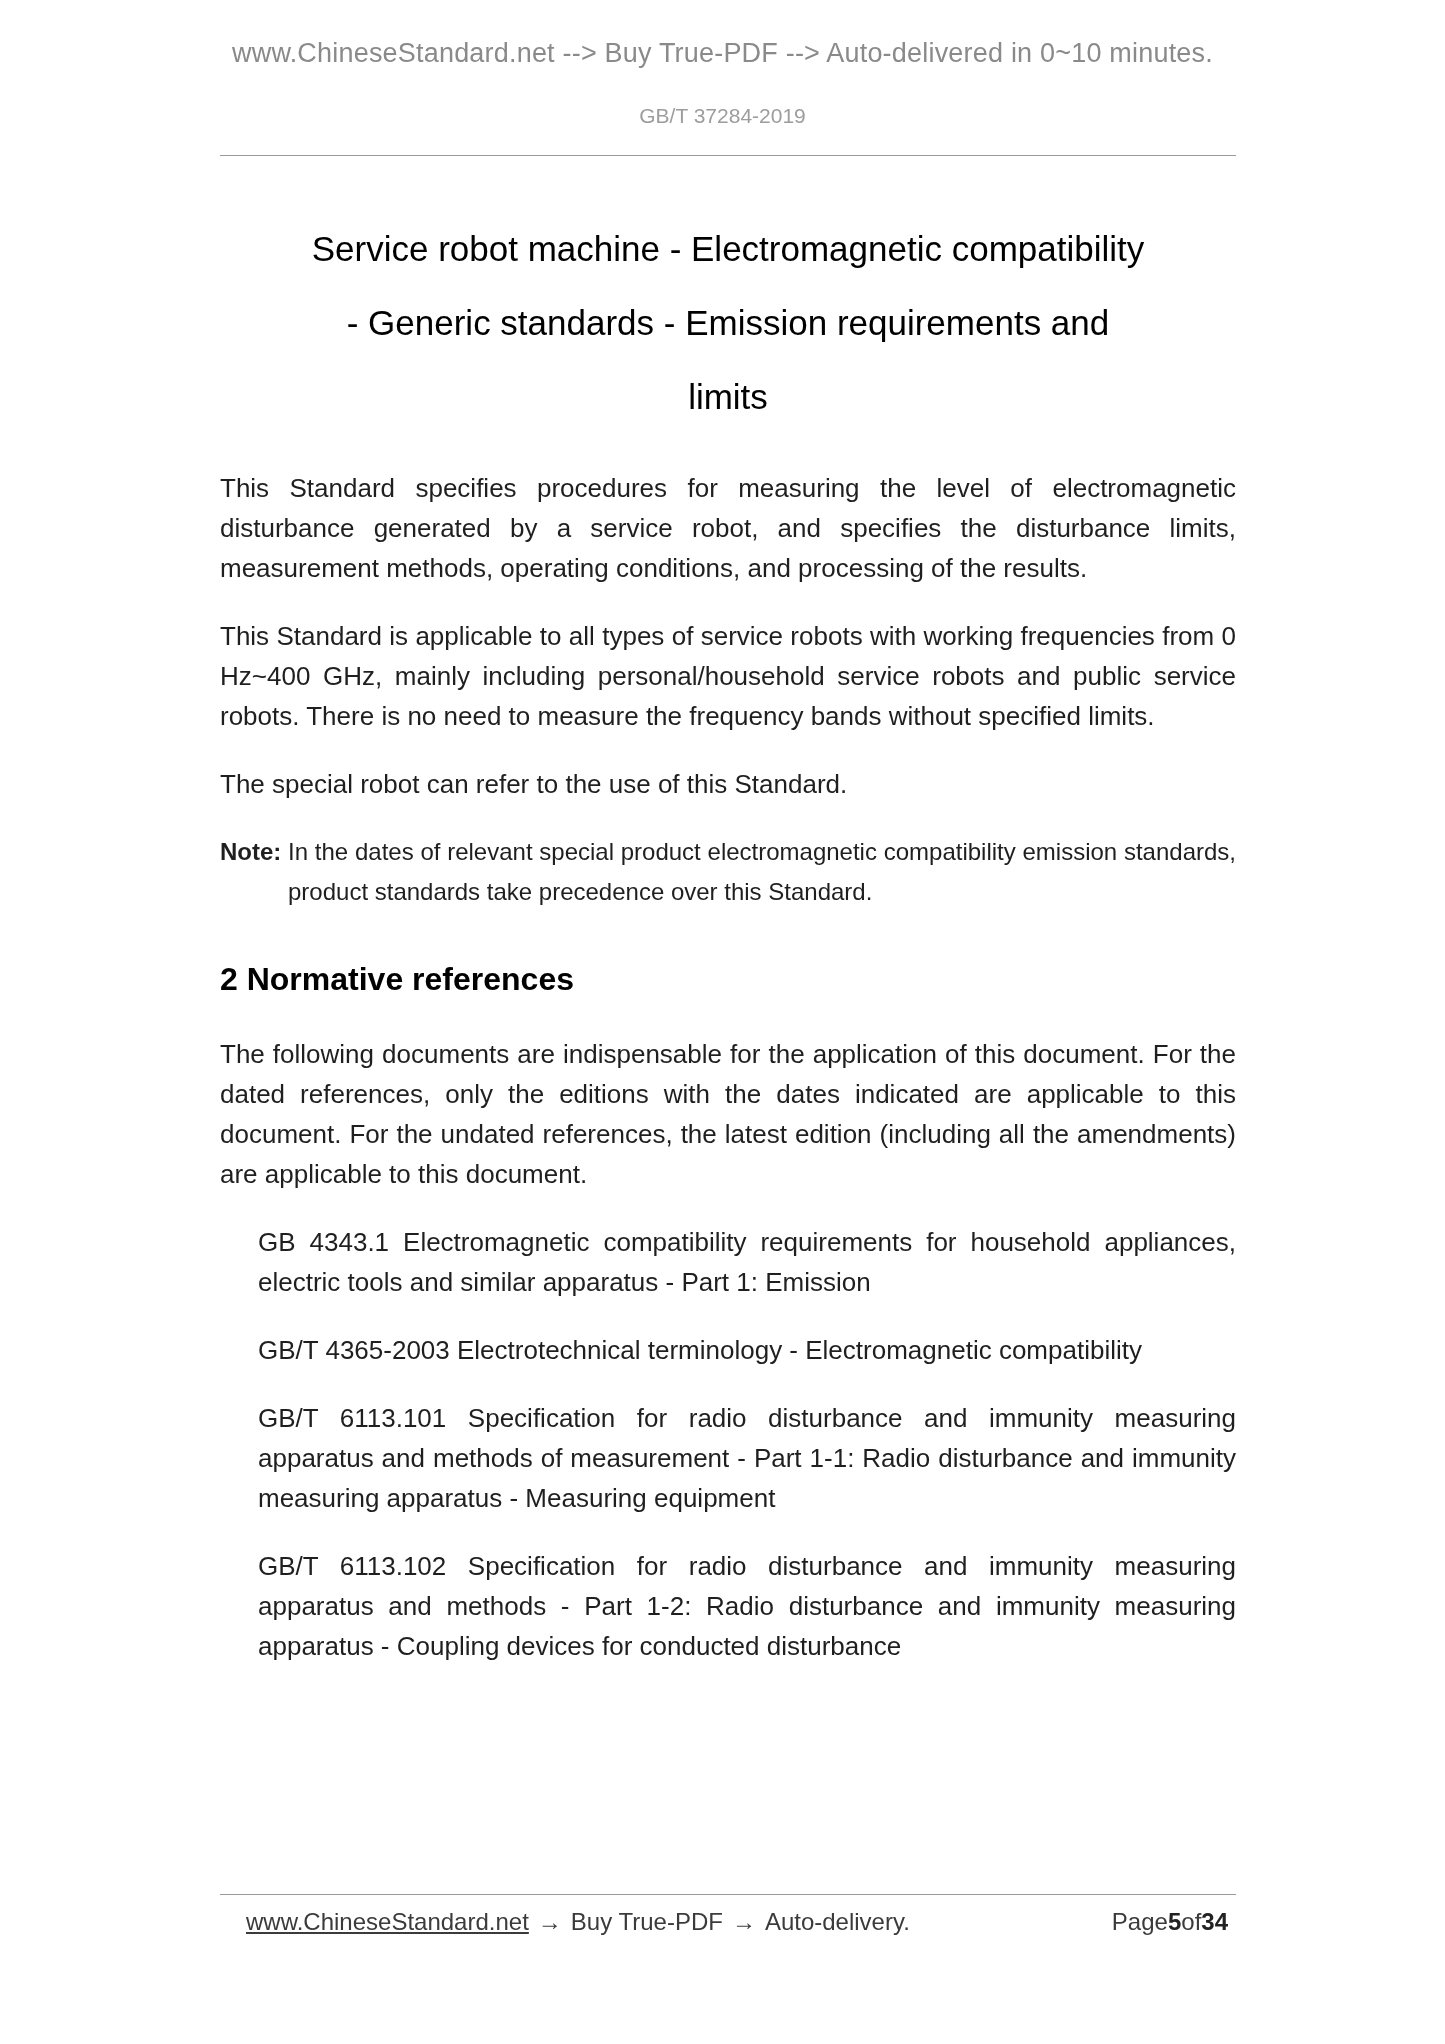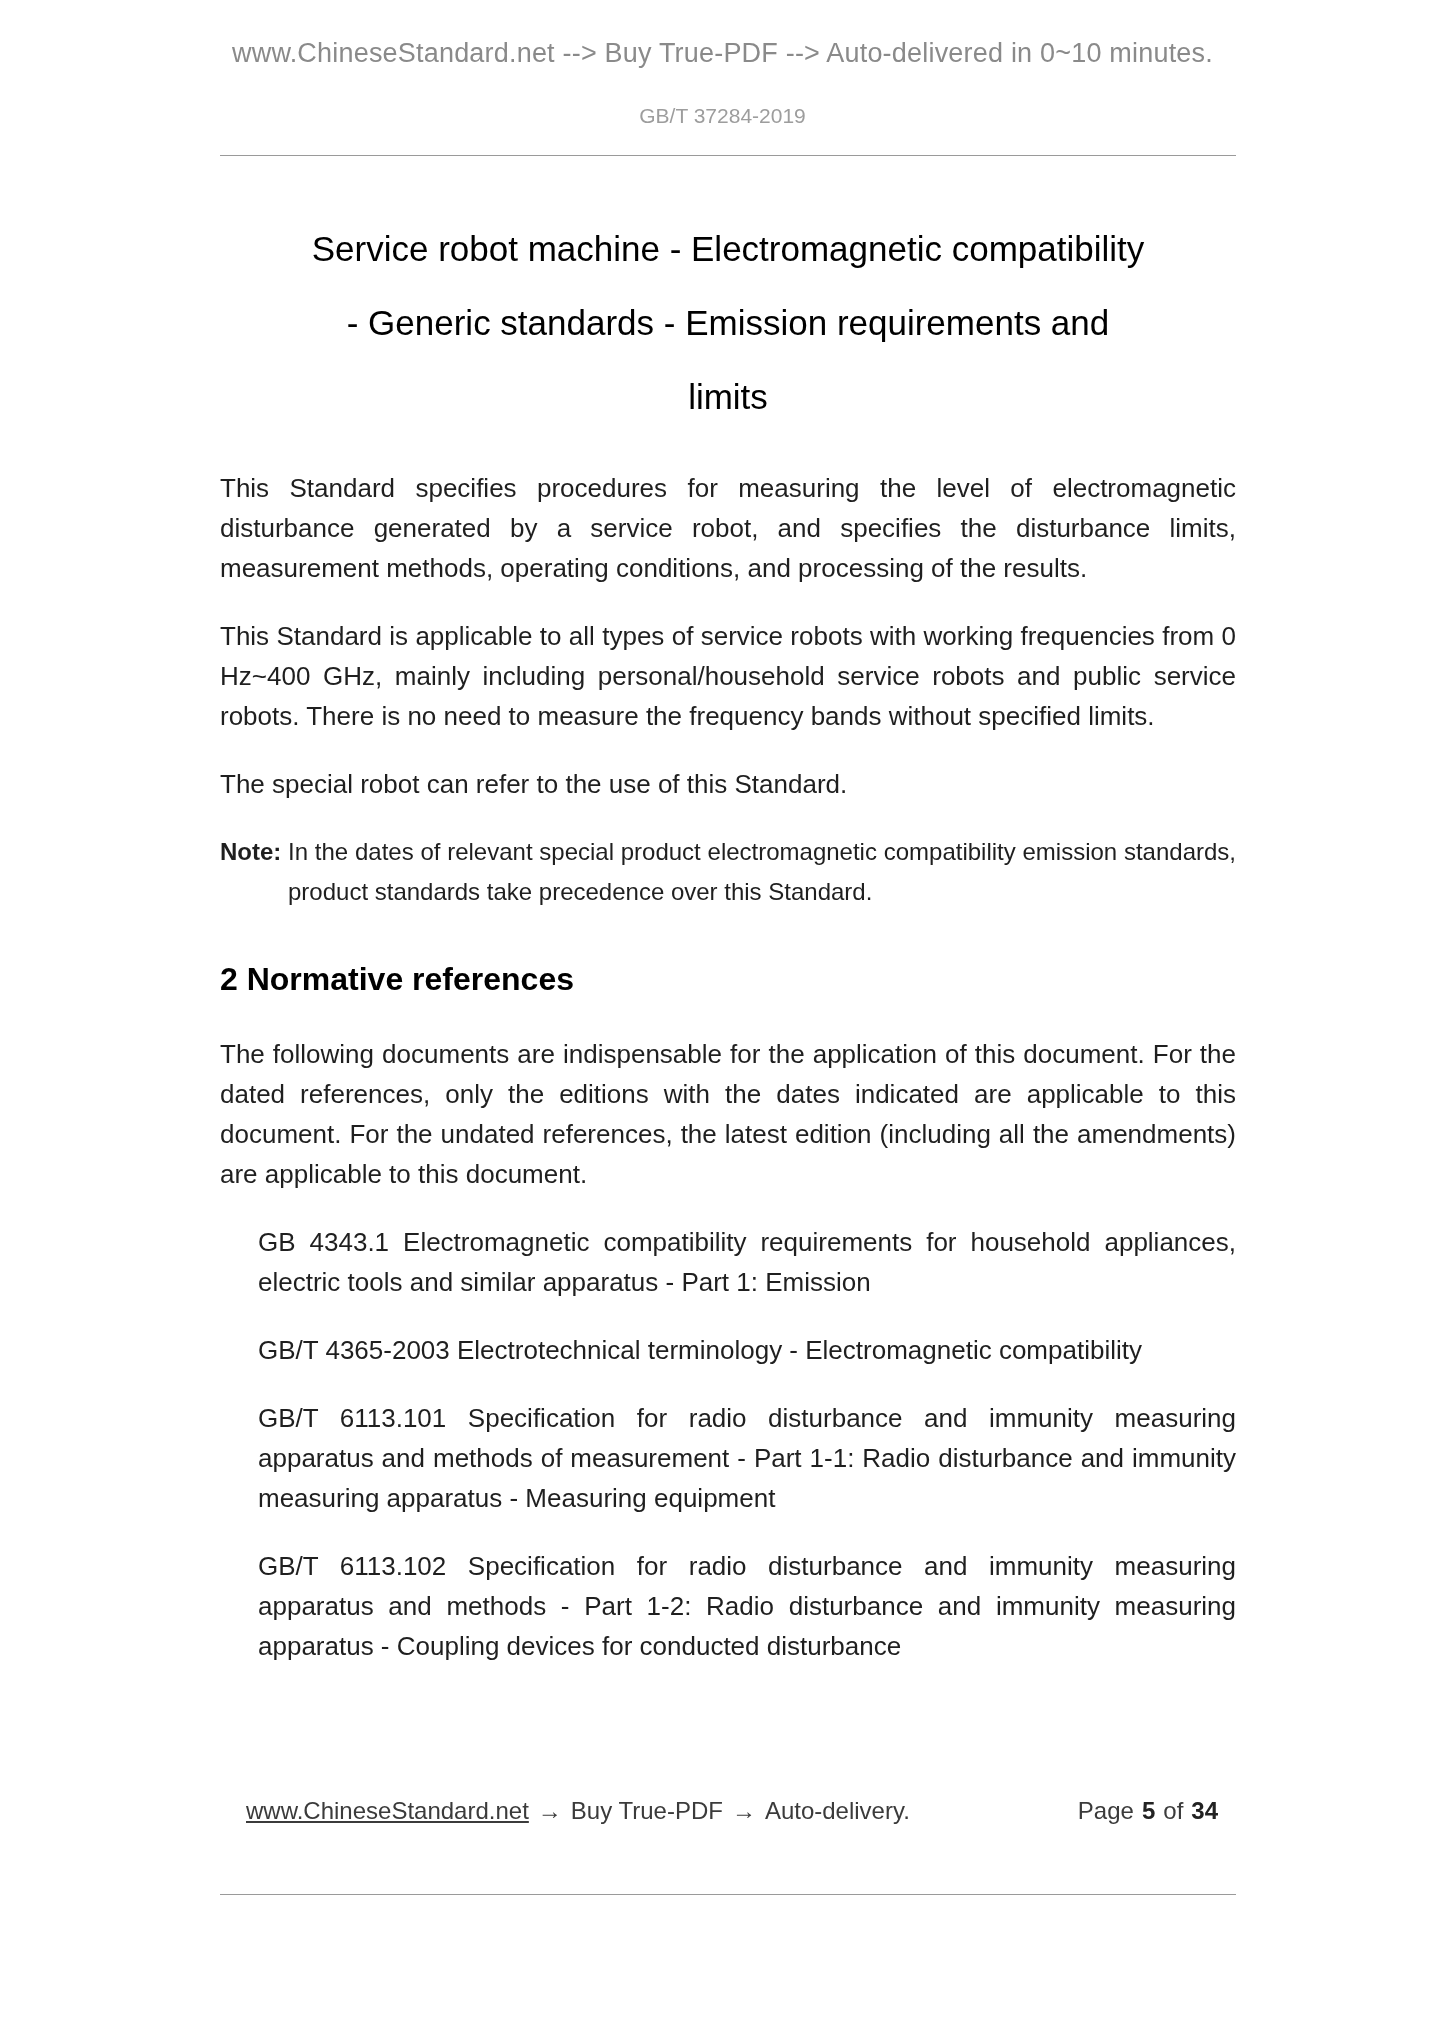--- a/index.html
+++ b/index.html
@@ -108,44 +108,44 @@
     position: absolute;
     top: 1894px;
     left: 220px;
     width: 1016px;
     height: 0;
     border: none;
     border-top: 1px solid #9a9a9a;
   }
   .footer-row {
     position: absolute;
-    top: 1797px;
+    top: 1908px;
     left: 220px;
     width: 1016px;
     display: flex;
     justify-content: space-between;
     align-items: baseline;
     font-size: 24px;
     color: #3b3b3b;
   }
   .footer-left {
     margin-left: 26px;
     display: flex;
     gap: 9px;
     align-items: baseline;
   }
   .footer-link {
     text-decoration: underline;
     color: #3b3b3b;
     cursor: pointer;
   }
   .footer-right {
-    margin-right: 18px;
+    margin-right: 8px;
     display: flex;
-    gap: 8px;
+    gap: 0;
     align-items: baseline;
   }
   .footer-right .page-num { font-weight: bold; color: #222; }
 </style>
 </head>
 <body>
 
 <div class="page">
 
   <div class="banner">www.ChineseStandard.net --&gt; Buy True-PDF --&gt; Auto-delivered in 0~10 minutes.</div>

